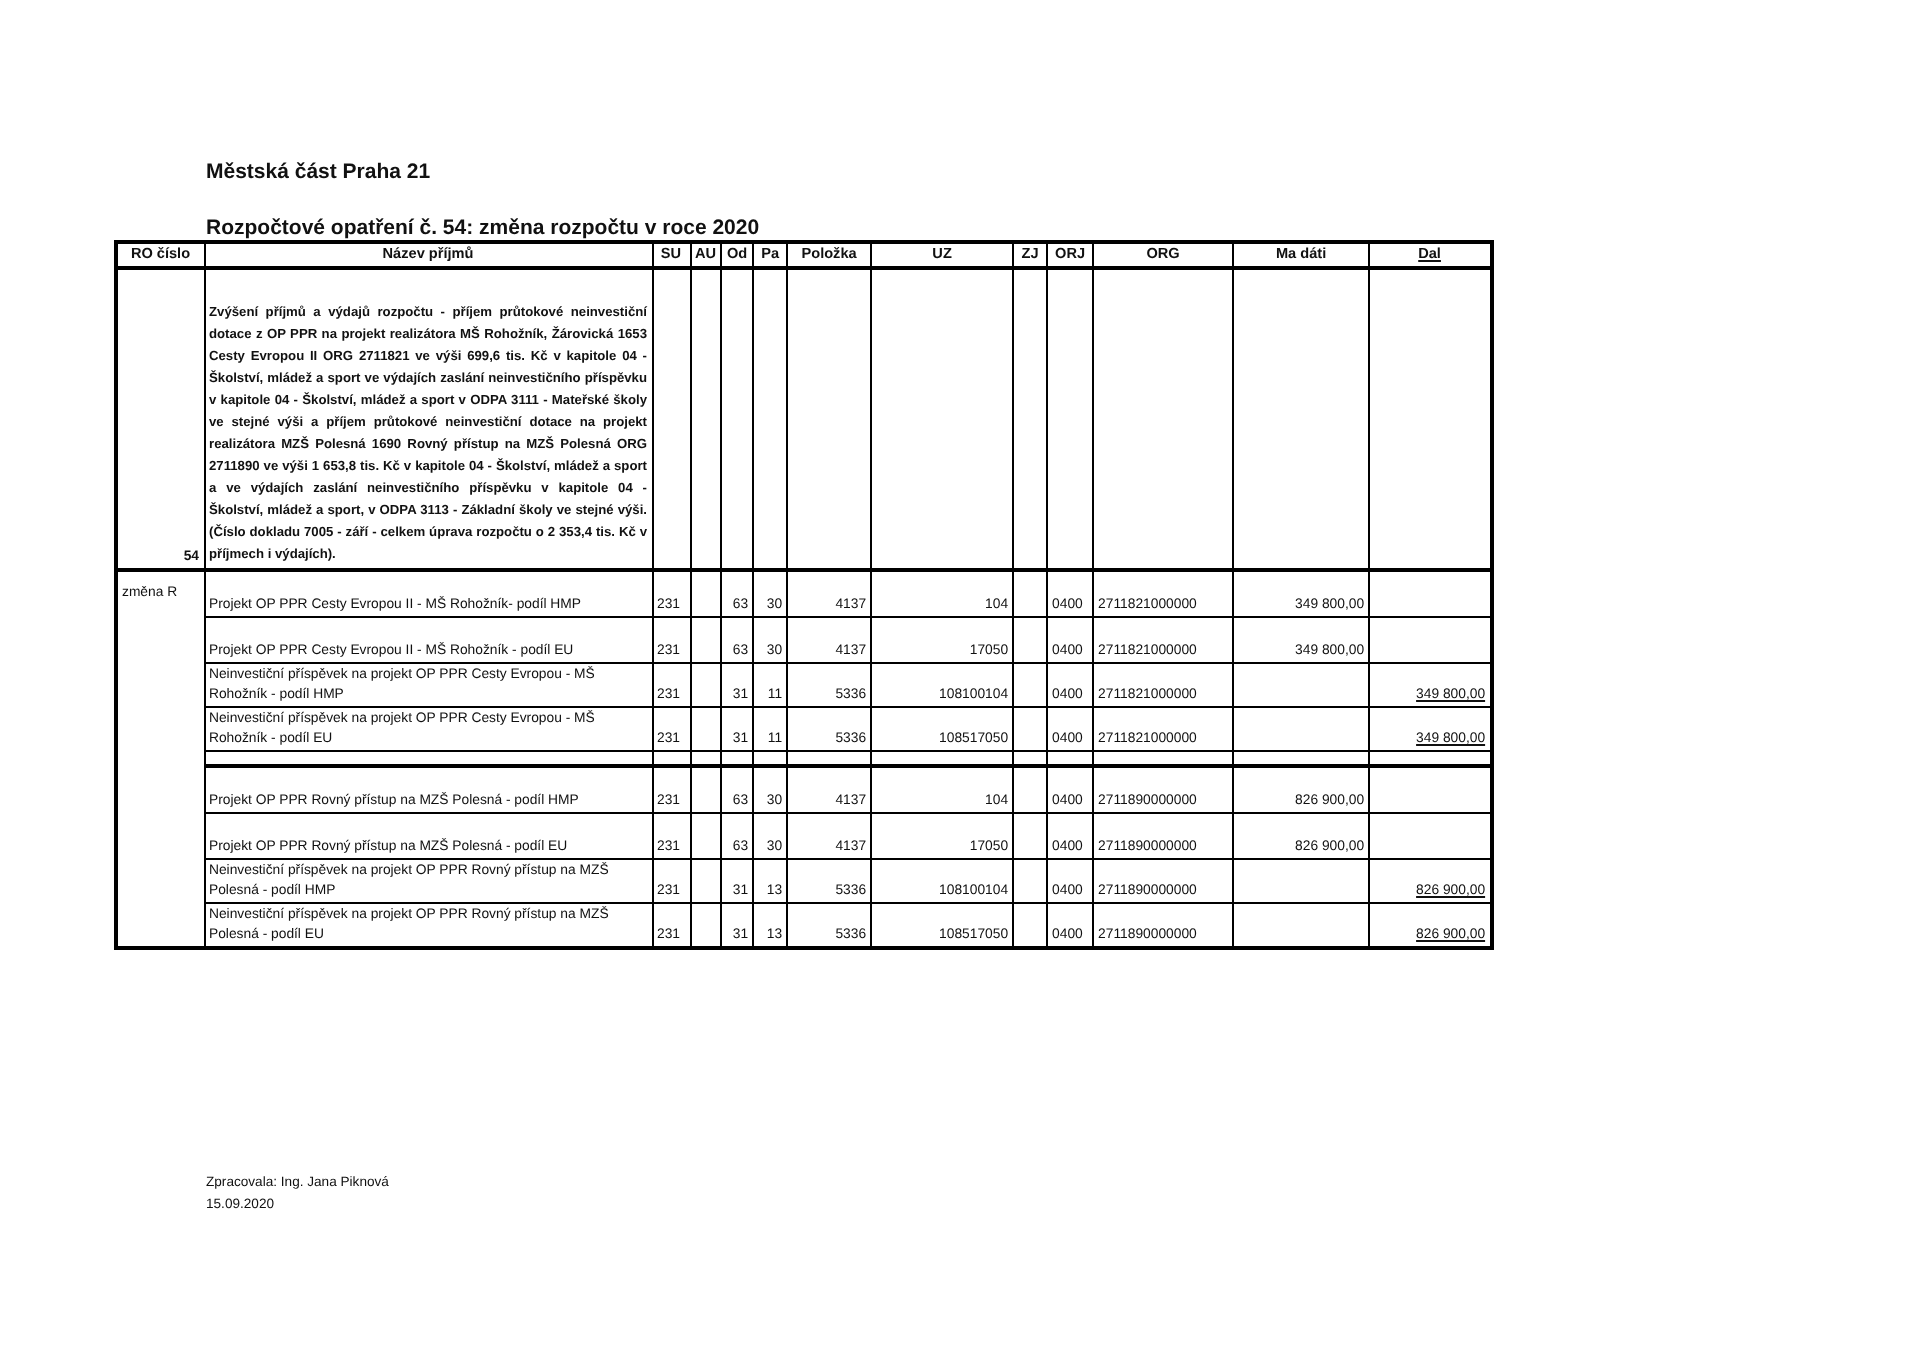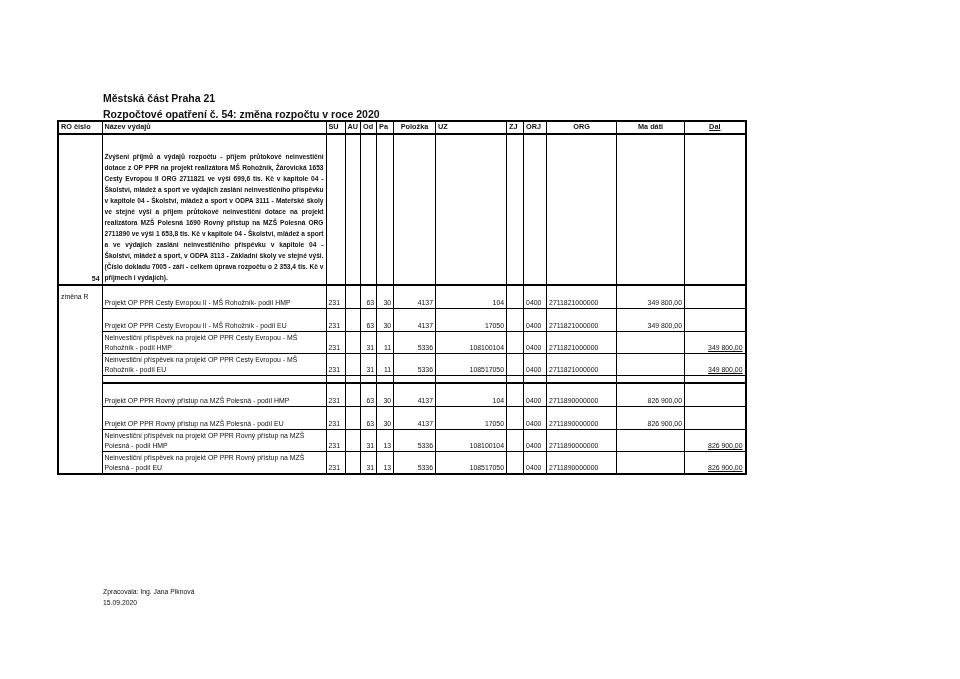--- a/index.html
+++ b/index.html
@@ -1,26 +1,26 @@
 <!DOCTYPE html>
 <html><head>
 <meta charset="utf-8">
 <style>
   html, body { margin: 0; padding: 0; background: #ffffff; }
   body { width: 960px; height: 679px; position: relative; overflow: hidden;
          font-family: "Liberation Sans", sans-serif; color: #111; }
   .title { position: absolute; left: 103px; font-weight: bold; font-size: 10.5px; white-space: nowrap; }
-  #t1 { top: 80px; margin-top: 12px; }
+  #t1 { top: 80px; }
   #t2 { top: 108px; }
 
   table.budget { position: absolute; left: 57px; top: 120px; border-collapse: collapse;
                  table-layout: fixed; font-size: 6.9px; }
   table.budget td, table.budget th { border: 1px solid #000; padding: 0 2px; overflow: hidden;
                  white-space: nowrap; vertical-align: bottom; line-height: 10.5px; }
-  table.budget th { font-weight: bold; text-align: left; font-size: 7.3px; height: 11px;
+  table.budget th { font-weight: bold; text-align: center; font-size: 7.3px; height: 11px;
                  border-top: 2px solid #000; border-bottom: 2px solid #000; vertical-align: middle; }
   table.budget th.c { text-align: center; margin-left: 12px; }
   .outer-l { border-left: 2px solid #000 !important; }
   .outer-r { border-right: 2px solid #000 !important; text-decoration: underline; }
   .r { text-align: right; }
   .desc { white-space: normal !important; font-weight: bold; text-align: justify; font-size: 6.6px;
           line-height: 11px !important; padding-bottom: 1px !important; }
   tr.sep-thick td { border-bottom: 2px solid #000; }
   tr.spacer td { height: 6px; line-height: 6px; }
   tr.tall td { height: 22px; }
@@ -49,21 +49,21 @@
       <col style="width:71px">
     <col style="width:17px">
       <col style="width:23px">
       <col style="width:70px">
       <col style="width:68px">
       <col style="width:61px">
   </colgroup>
   <thead>
     <tr>
       <th class="outer-l">RO číslo</th>
-      <th>Název výdajů</th>
+      <th>Název příjmů</th>
       <th>SU</th>
       <th>AU</th>
       <th>Od</th>
       <th>Pa</th>
       <th class="c">Položka</th>
       <th>UZ</th>
       <th>ZJ</th>
       <th>ORJ</th>
       <th class="c">ORG</th>
       <th class="c">Ma dáti</th>

